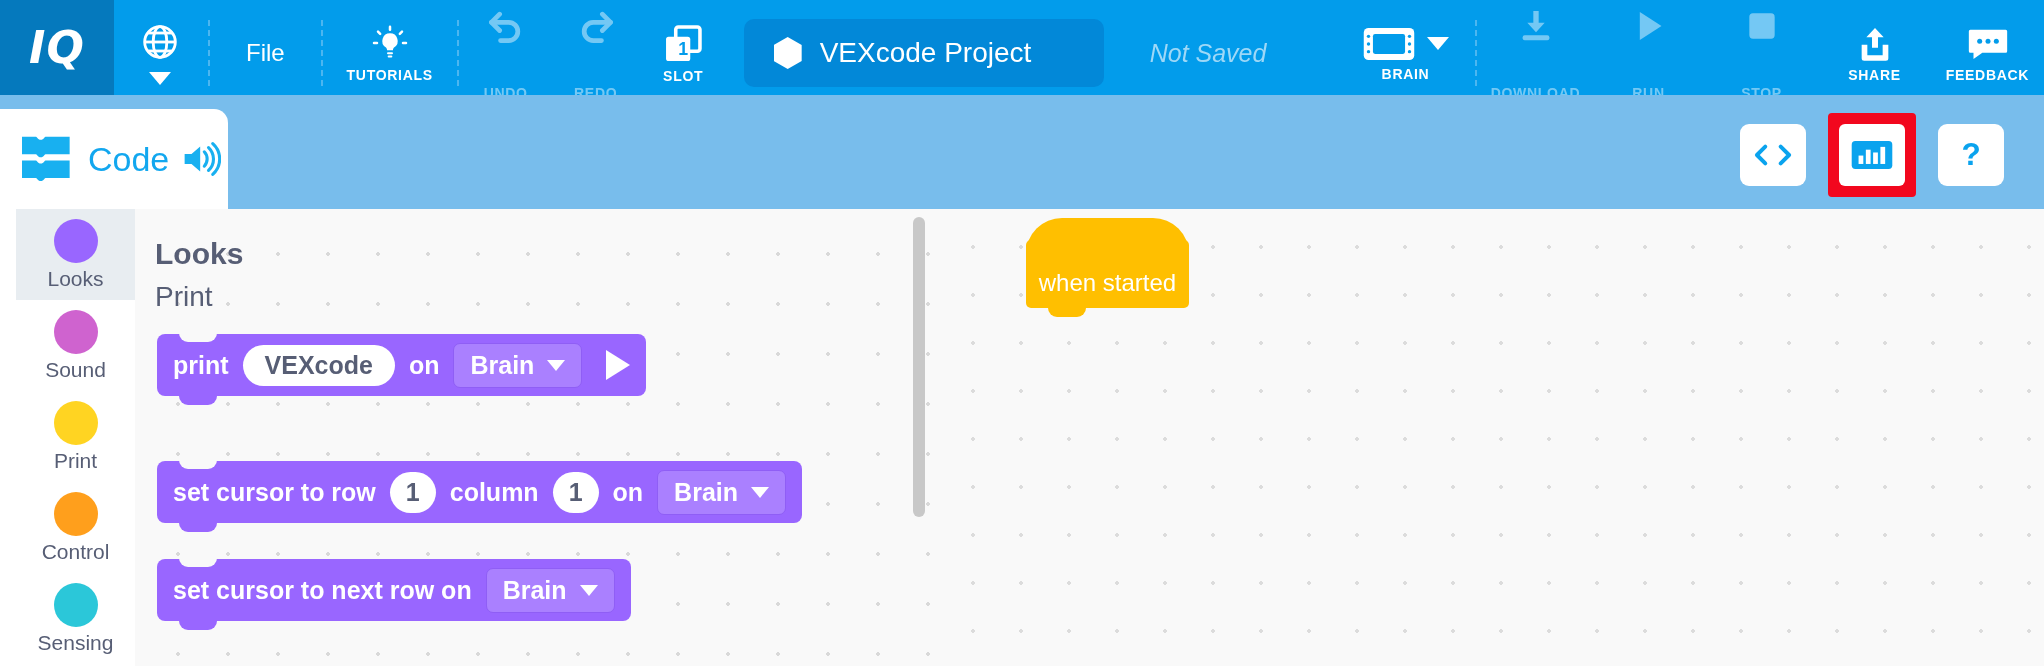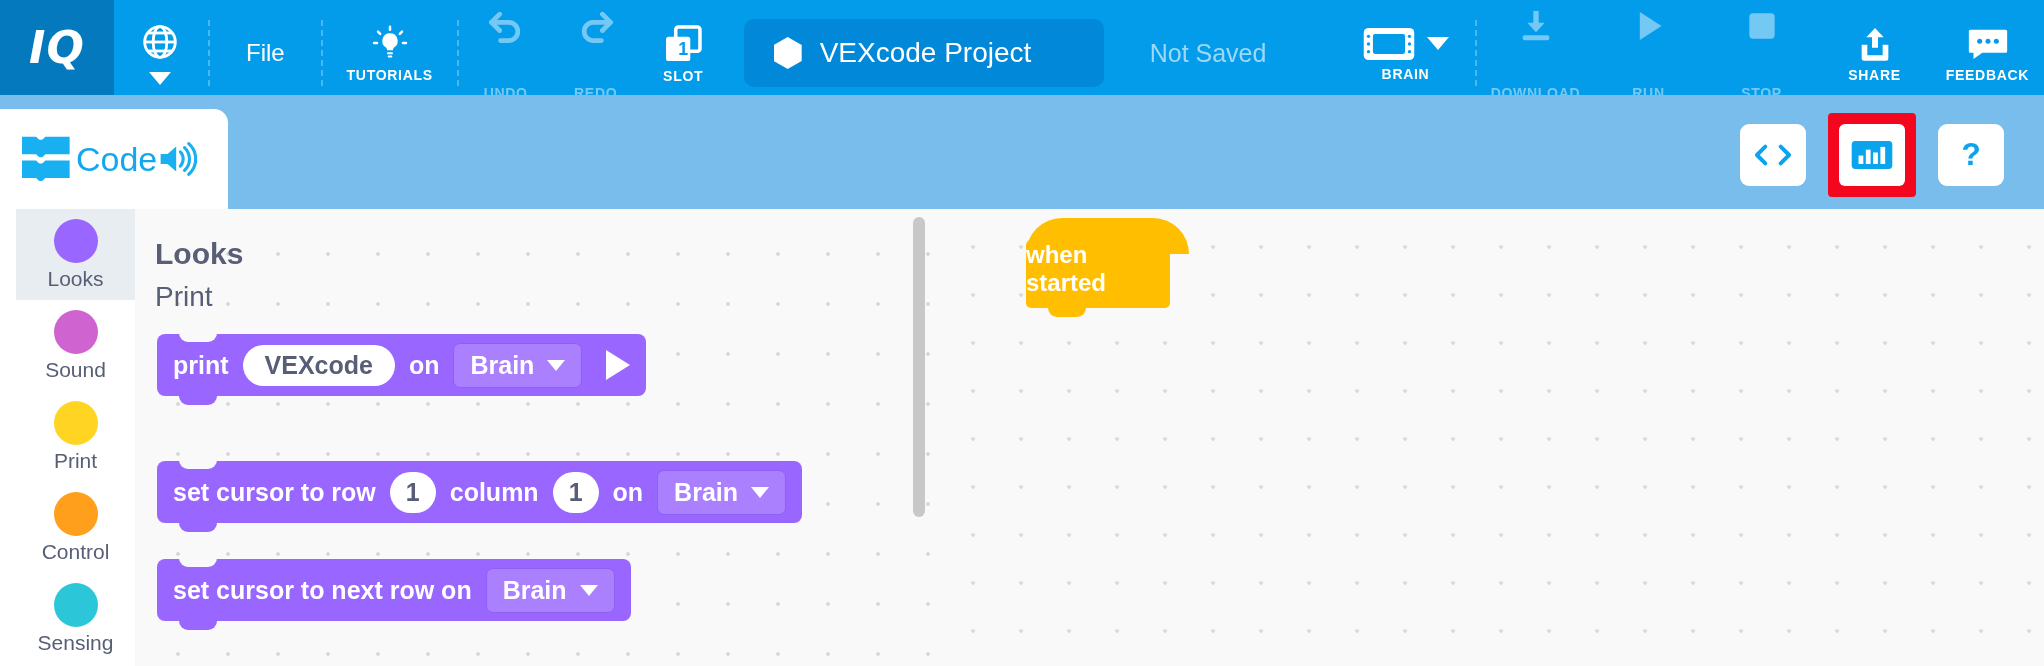--- a/index.html
+++ b/index.html
@@ -57,39 +57,39 @@
     display: flex; align-items: center; gap: 18px;
     padding: 4px 30px; margin-left: 18px; min-width: 360px;
   }
   .hexagon {
     width: 28px; height: 32px; background: #fff;
     clip-path: polygon(50% 0%, 100% 25%, 100% 75%, 50% 100%, 0% 75%, 0% 25%);
   }
   .project-name { font-size: 28px; color: #fff; white-space: nowrap; }
   .saved-state {
     font-size: 25px; color: #9ed8f7; margin-left: 46px;
-    align-self: center; white-space: nowrap;
+    align-self: center; white-space: nowrap; font-style: italic;
   }
   .spacer { flex: 1; }
   .brain { display: flex; flex-direction: column; align-items: center; width: 135px; }
   .brain-row { display: flex; align-items: center; gap: 12px; }
   .download, .run, .stop, .share, .feedback { width: 113px; }
 
   svg.ico { display: block; }
 
   
   .subbar {
     position: absolute; top: 95px; left: 0;
     width: 2044px; height: 114px; background: #78bdec;
   }
   .code-tab {
     position: absolute; left: 0; top: 14px;
     width: 228px; height: 100px;
     background: #fff; border-radius: 0 14px 0 0;
-    display: flex; align-items: center; 
+    display: flex; align-items: center; gap: 12px;
     padding-left: 22px;
   }
   .blockstack { display: flex; flex-direction: column; gap: 4px; }
   .code-label { font-size: 34px; color: #12a7ef; }
   .right-tools {
     position: absolute; right: 40px; top: 18px;
     display: flex; align-items: center; gap: 22px;
   }
   .tool-btn {
     width: 66px; height: 62px; background: #fff;
@@ -188,25 +188,25 @@
     background-image: radial-gradient(#dcdcdc 1.6px, transparent 1.7px);
     background-size: 48px 48px; background-position: 10px 14px;
     overflow: hidden;
   }
   .ws-divider {
     position: absolute; left: 923px; top: 0;
     width: 1px; height: 457px; background: #e4e4e4;
   }
   .hatblock {
     position: absolute; left: 87px; top: 31px;
-    width: 144px; height: 68px; background: #ffbf00;
+    width: 163px; height: 68px; background: #ffbf00;
     border-radius: 5px;
     display: flex; align-items: flex-end; justify-content: center;
     padding-bottom: 11px;
-    font-size: 24px; font-weight: bold; color: #fff;
+    font-size: 24px; font-weight: normal; color: #fff;
   }
   .hatblock .cap {
     position: absolute; left: 0; top: -22px;
     width: 163px; height: 36px; background: #ffbf00;
     border-radius: 80px 80px 0 0;
   }
   .hatblock .notch {
     position: absolute; left: 22px; bottom: -9px;
     width: 38px; height: 9px; background: #ffbf00;
     border-radius: 0 0 9px 9px;

